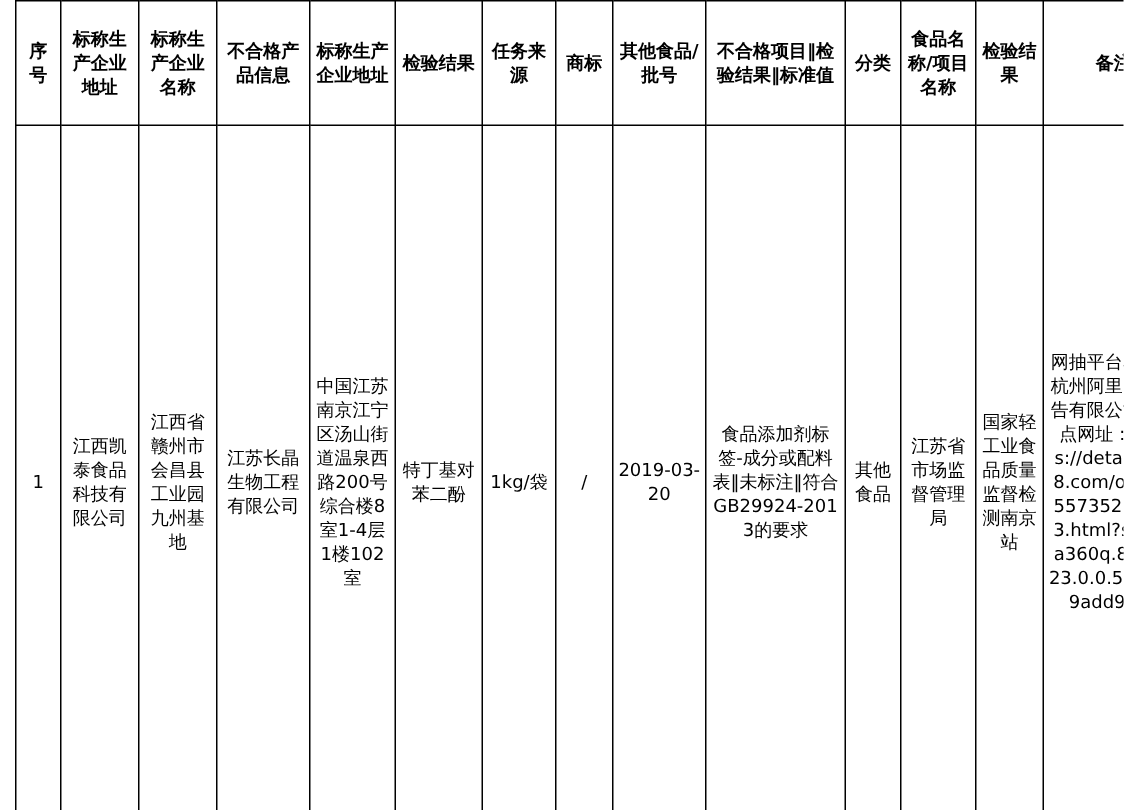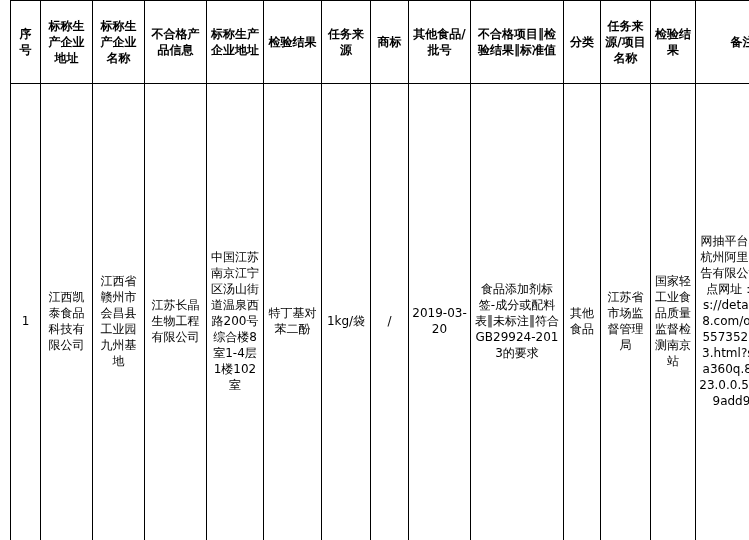--- a/index.html
+++ b/index.html
@@ -100,21 +100,21 @@
         <th>标称生产企业地址</th>
         <th>标称生产企业名称</th>
         <th>不合格产品信息</th>
         <th>标称生产企业地址</th>
         <th>检验结果</th>
         <th>任务来源</th>
         <th>商标</th>
         <th>其他食品/批号</th>
         <th>不合格项目‖检验结果‖标准值</th>
         <th>分类</th>
-        <th>任务来源/项目名称</th>
+        <th>食品名称/项目名称</th>
         <th>检验结果</th>
         <th>备注</th>
       </tr>
     </thead>
     <tbody>
       <tr>
         <td>1</td>
         <td>江西凯泰食品科技有限公司</td>
         <td>江西省赣州市会昌县工业园九州基地</td>
         <td>江苏长晶生物工程有限公司</td>

